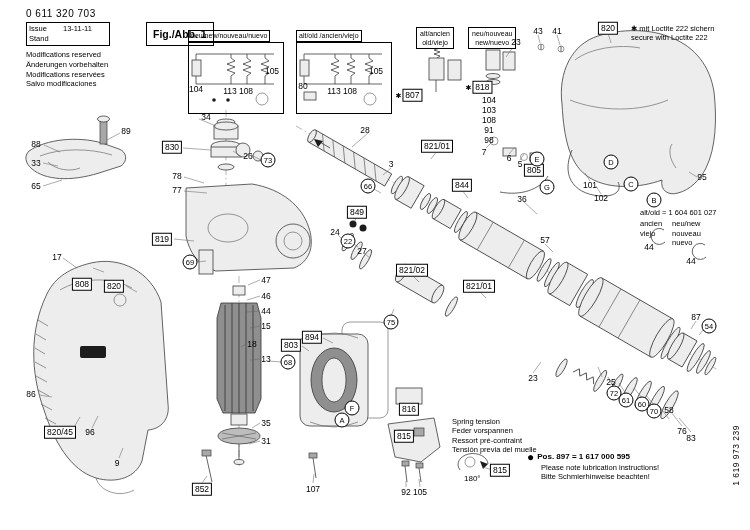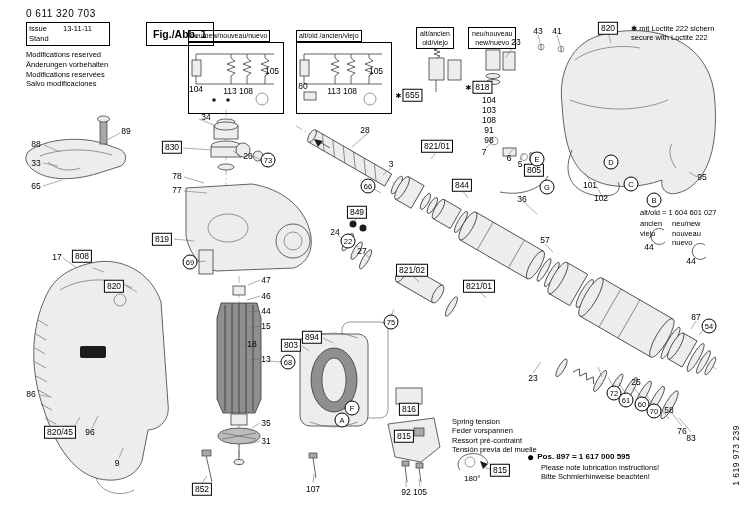--- a/index.html
+++ b/index.html
@@ -347,21 +347,21 @@
       </span>
       <span class="co" style="left: 162px; top: 239px;">
         <b class="bx">819</b>
       </span>
       <span class="co" style="left: 190px; top: 262px;">
         <b class="ci">69</b>
       </span>
       <span class="co" style="left: 57px; top: 257px;">
         <b class="pl">17</b>
       </span>
-      <span class="co" style="left: 82px; top: 256px;">
+      <span class="co" style="left: 82px; top: 284px;">
         <b class="bx">808</b>
       </span>
       <span class="co" style="left: 114px; top: 286px;">
         <b class="bx">820</b>
       </span>
       <span class="co" style="left: 31px; top: 394px;">
         <b class="pl">86</b>
       </span>
       <span class="co" style="left: 60px; top: 432px;">
         <b class="bx">820/45</b>
@@ -442,21 +442,21 @@
         <b class="pl">113</b>
       </span>
       <span class="co" style="left: 350px; top: 91px;">
         <b class="pl">108</b>
       </span>
       <span class="co" style="left: 376px; top: 71px;">
         <b class="pl">105</b>
       </span>
       <span class="co" style="left: 409px; top: 95px;">
         <i class="st">✱</i>
-        <b class="bx">655</b>
+        <b class="bx">807</b>
       </span>
       <span class="co" style="left: 479px; top: 87px;">
         <i class="st">✱</i>
         <b class="bx">818</b>
       </span>
       <span class="co" style="left: 489px; top: 100px;">
         <b class="pl">104</b>
       </span>
       <span class="co" style="left: 489px; top: 110px;">
         <b class="pl">103</b>
@@ -547,21 +547,21 @@
       </span>
       <span class="co" style="left: 696px; top: 317px;">
         <b class="pl">87</b>
       </span>
       <span class="co" style="left: 709px; top: 326px;">
         <b class="ci">54</b>
       </span>
       <span class="co" style="left: 533px; top: 378px;">
         <b class="pl">23</b>
       </span>
-      <span class="co" style="left: 636px; top: 382px;">
+      <span class="co" style="left: 611px; top: 382px;">
         <b class="pl">25</b>
       </span>
       <span class="co" style="left: 614px; top: 393px;">
         <b class="ci">72</b>
       </span>
       <span class="co" style="left: 626px; top: 400px;">
         <b class="ci">61</b>
       </span>
       <span class="co" style="left: 642px; top: 404px;">
         <b class="ci">60</b>

